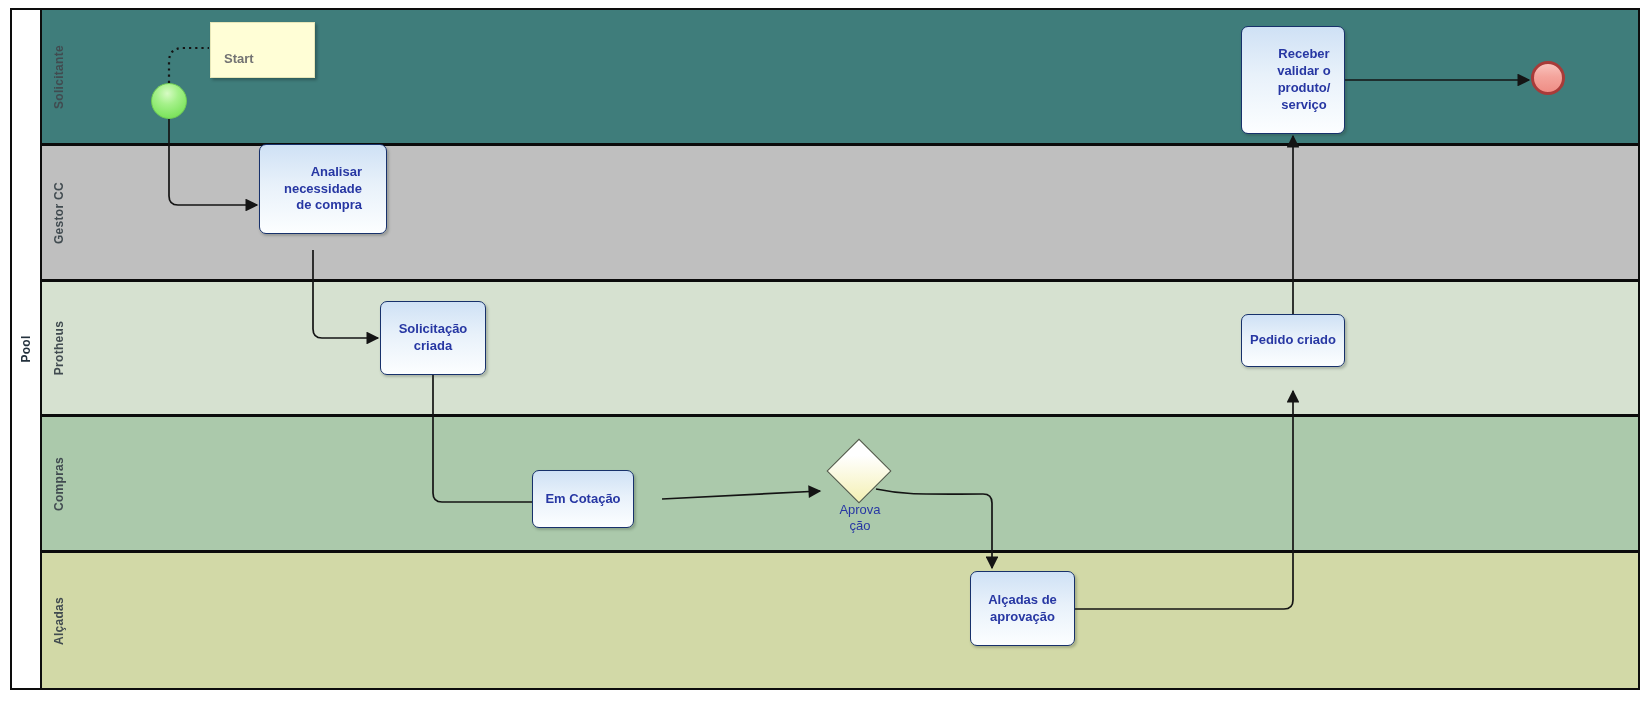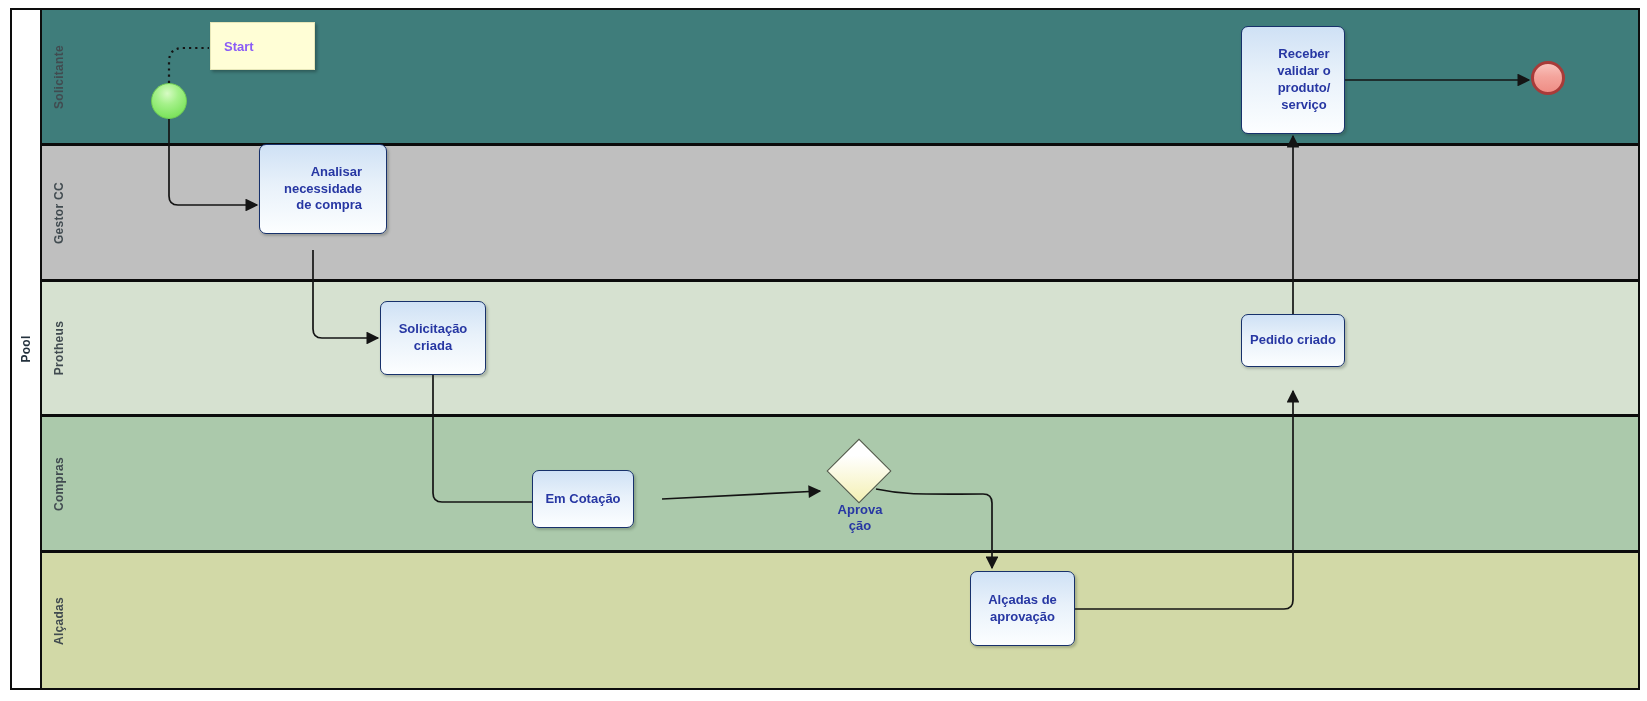--- a/index.html
+++ b/index.html
@@ -45,44 +45,44 @@
     display:flex;align-items:center;justify-content:center;text-align:center;
     white-space:pre-line;box-shadow:1.5px 2px 2.5px rgba(40,50,40,.25);
   }
   .t0{left:259px;top:144px;width:128px;height:90px;text-align:right;}
   .t1{left:380px;top:301px;width:106px;height:74px;}
   .t2{left:532px;top:470px;width:102px;height:58px;text-align:center;}
   .t3{left:941px;top:571px;width:105px;height:75px;margin-left:29px;}
   .t4{left:1241px;top:314px;width:104px;height:53px;}
   .t5{left:1241px;top:26px;width:104px;height:108px;padding-left:22px;}
   .note{
-    position:absolute;z-index:3;left:210px;top:22px;width:105px;height:48px;
+    position:absolute;z-index:3;left:210px;top:22px;width:105px;height:56px;
     box-sizing:border-box;background:#FFFED6;border:1px solid #E6E6B8;
     box-shadow:2px 2px 3px rgba(0,0,0,.28);
-    color:#8b5cf6;font-weight:bold;font-size:13px;padding:16px 0 0 13px;
+    color:#737373;font-weight:bold;font-size:13px;padding:28px 0 0 13px;
   }
   .event-start{
     position:absolute;z-index:3;left:151px;top:83px;width:36px;height:36px;
     box-sizing:border-box;border-radius:50%;border:1.5px solid #6FCB54;
     background:radial-gradient(circle at 45% 28%,#D7FBC4 0%,#A5F18A 35%,#7FE560 75%,#74DB53 100%);
   }
   .event-end{
     position:absolute;z-index:3;left:1531px;top:61px;width:34px;height:34px;
     box-sizing:border-box;border-radius:50%;border:3.5px solid #A83B39;
     background:linear-gradient(180deg,#F9C3BD 0%,#F4A49C 45%,#EF8D85 100%);
   }
   .gateway{
     position:absolute;z-index:3;left:836px;top:448px;width:46px;height:46px;
     box-sizing:border-box;transform:rotate(45deg);
     border:1.5px solid #55584C;
     background:linear-gradient(135deg,#FFFFFF 25%,#F5F1B8 95%);
   }
   .gateway-label{
     position:absolute;z-index:3;left:810px;top:502px;width:100px;
-    text-align:center;color:#2737A3;font-weight:bold;font-size:13px;
+    text-align:center;color:#2737A3;font-weight:normal;font-size:13px;
     line-height:1.25;white-space:pre-line;
   }
 </style>
 </head>
 <body>
 
 <div class="canvas">
 
   <div class="pool">
     <div class="pool-col">

